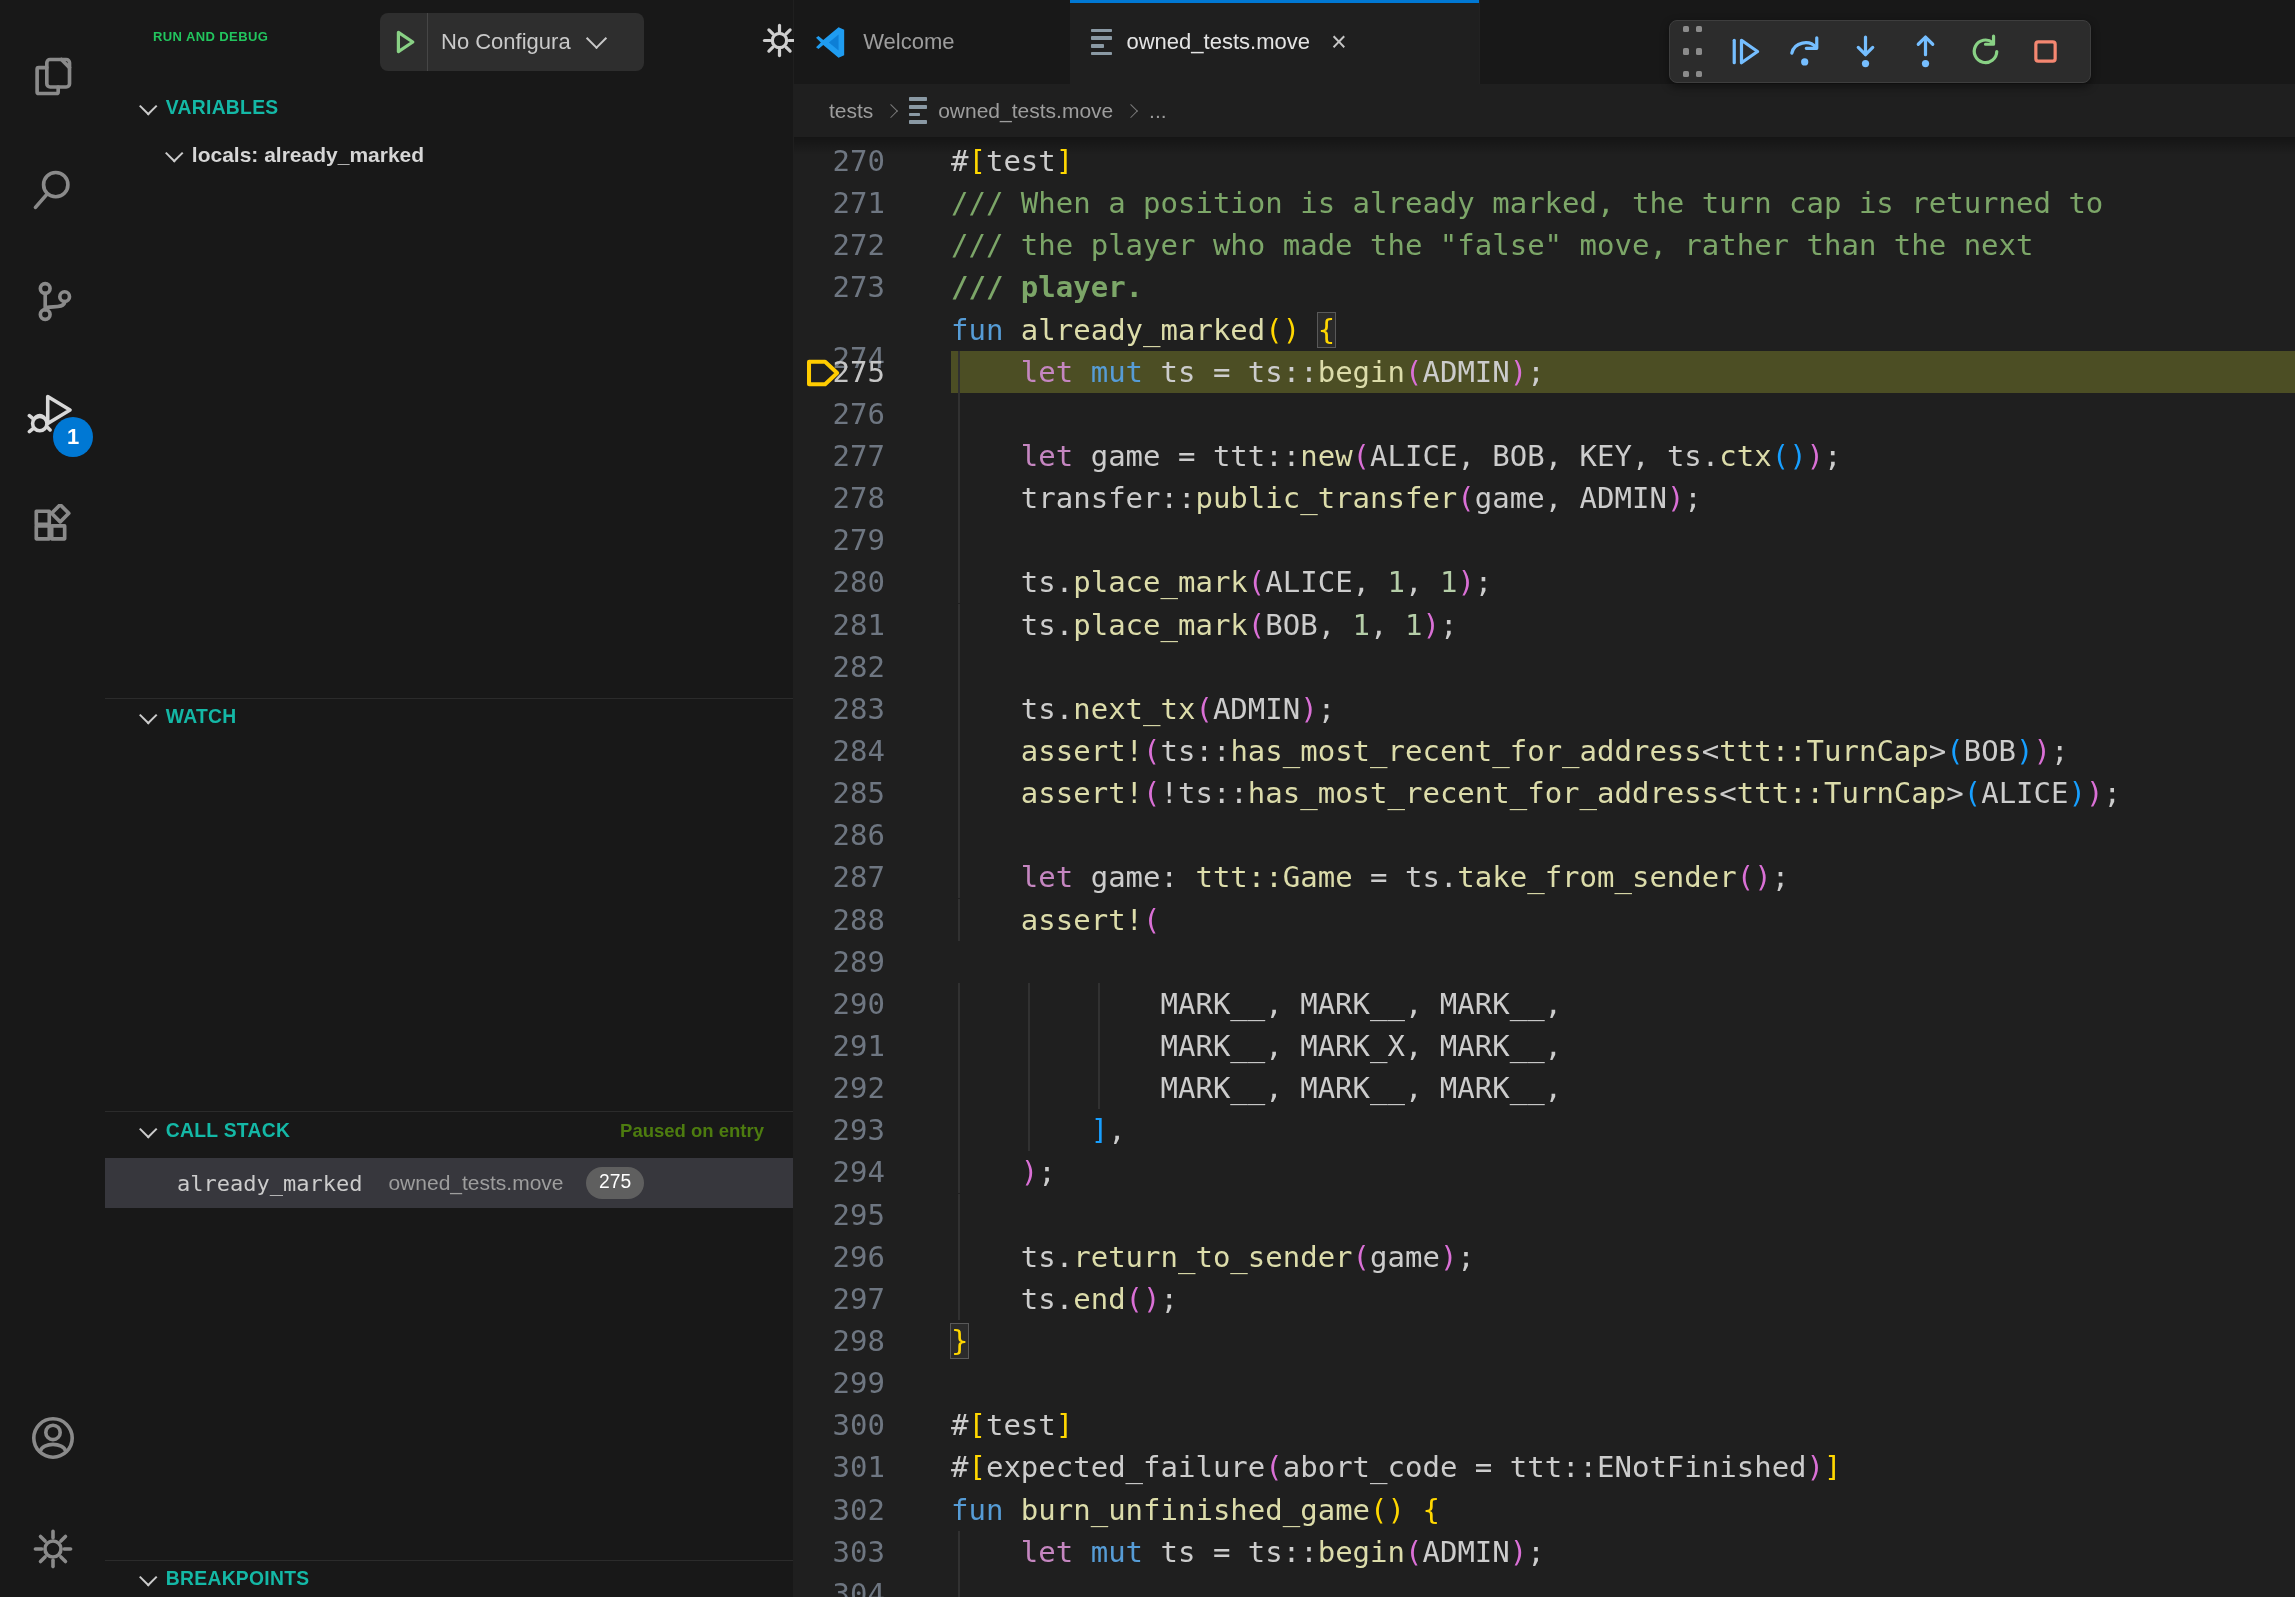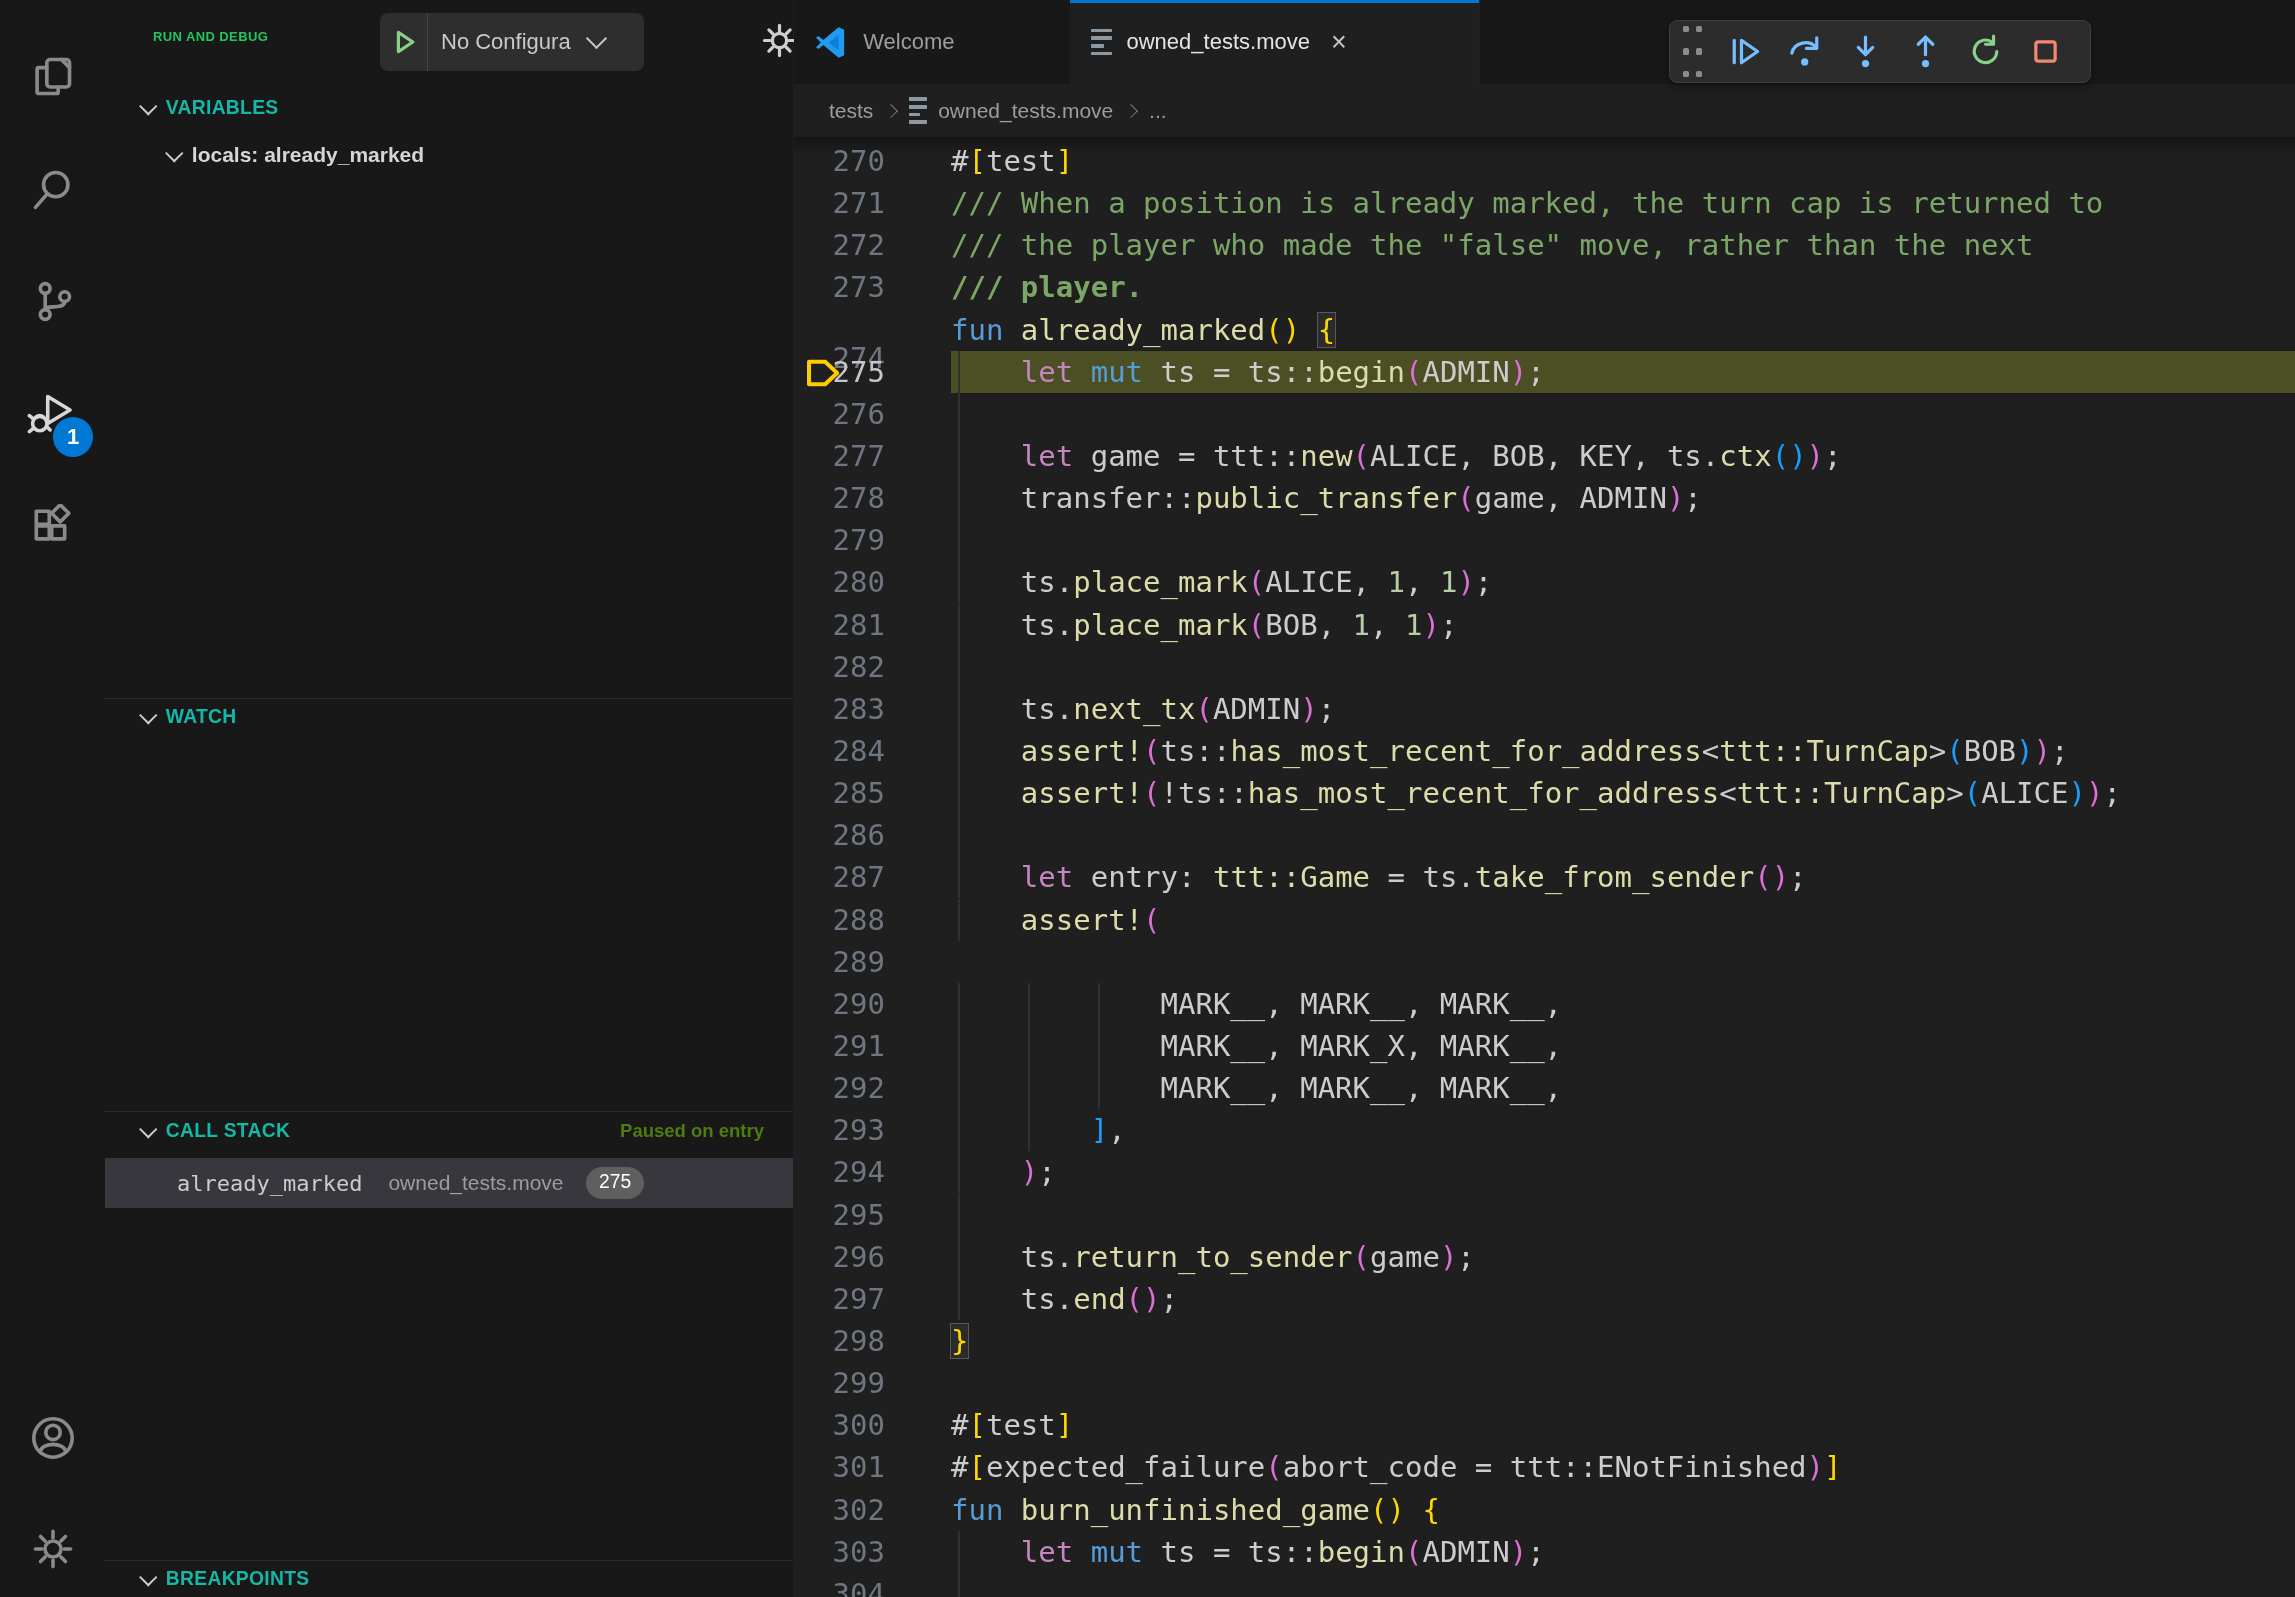--- a/index.html
+++ b/index.html
@@ -287,21 +287,21 @@
         <div class="crow" style="top: 646px;"><i class="guide" style="left: 7.2px;"></i></div>
         <div class="gut" style="top: 688px;">283</div>
         <div class="crow" style="top: 688px;"><i class="guide" style="left: 7.2px;"></i><span class="tk-d">    ts.</span><span class="tk-fn">next_tx</span><span class="tk-b2">(</span><span class="tk-d">ADMIN</span><span class="tk-b2">)</span><span class="tk-d">;</span></div>
         <div class="gut" style="top: 730px;">284</div>
         <div class="crow" style="top: 730px;"><i class="guide" style="left: 7.2px;"></i><span class="tk-d">    </span><span class="tk-fn">assert!</span><span class="tk-b2">(</span><span class="tk-d">ts::</span><span class="tk-fn">has_most_recent_for_address</span><span class="tk-d">&lt;</span><span class="tk-fn">ttt::TurnCap</span><span class="tk-d">&gt;</span><span class="tk-b3">(</span><span class="tk-d">BOB</span><span class="tk-b3">)</span><span class="tk-b2">)</span><span class="tk-d">;</span></div>
         <div class="gut" style="top: 772px;">285</div>
         <div class="crow" style="top: 772px;"><i class="guide" style="left: 7.2px;"></i><span class="tk-d">    </span><span class="tk-fn">assert!</span><span class="tk-b2">(</span><span class="tk-d">!ts::</span><span class="tk-fn">has_most_recent_for_address</span><span class="tk-d">&lt;</span><span class="tk-fn">ttt::TurnCap</span><span class="tk-d">&gt;</span><span class="tk-b3">(</span><span class="tk-d">ALICE</span><span class="tk-b3">)</span><span class="tk-b2">)</span><span class="tk-d">;</span></div>
         <div class="gut" style="top: 814px;">286</div>
         <div class="crow" style="top: 814px;"><i class="guide" style="left: 7.2px;"></i></div>
         <div class="gut" style="top: 856px;">287</div>
-        <div class="crow" style="top: 856px;"><i class="guide" style="left: 7.2px;"></i><span class="tk-d">    </span><span class="tk-kp">let</span><span class="tk-d"> entry: </span><span class="tk-fn">ttt::Game</span><span class="tk-d"> = ts.</span><span class="tk-fn">take_from_sender</span><span class="tk-b2">()</span><span class="tk-d">;</span></div>
+        <div class="crow" style="top: 856px;"><i class="guide" style="left: 7.2px;"></i><span class="tk-d">    </span><span class="tk-kp">let</span><span class="tk-d"> game: </span><span class="tk-fn">ttt::Game</span><span class="tk-d"> = ts.</span><span class="tk-fn">take_from_sender</span><span class="tk-b2">()</span><span class="tk-d">;</span></div>
         <div class="gut" style="top: 899px;">288</div>
         <div class="crow" style="top: 899px;"><i class="guide" style="left: 7.2px;"></i><span class="tk-d">    </span><span class="tk-fn">assert!</span><span class="tk-b2">(</span></div>
         <div class="gut" style="top: 941px;">289</div>
         <div class="gut" style="top: 983px;">290</div>
         <div class="crow" style="top: 983px;"><i class="guide" style="left: 7.2px;"></i><i class="guide" style="left: 77px;"></i><i class="guide" style="left: 147px;"></i><span class="tk-d">            MARK__, MARK__, MARK__,</span></div>
         <div class="gut" style="top: 1025px;">291</div>
         <div class="crow" style="top: 1025px;"><i class="guide" style="left: 7.2px;"></i><i class="guide" style="left: 77px;"></i><i class="guide" style="left: 147px;"></i><span class="tk-d">            MARK__, MARK_X, MARK__,</span></div>
         <div class="gut" style="top: 1067px;">292</div>
         <div class="crow" style="top: 1067px;"><i class="guide" style="left: 7.2px;"></i><i class="guide" style="left: 77px;"></i><i class="guide" style="left: 147px;"></i><span class="tk-d">            MARK__, MARK__, MARK__,</span></div>
         <div class="gut" style="top: 1109px;">293</div>

